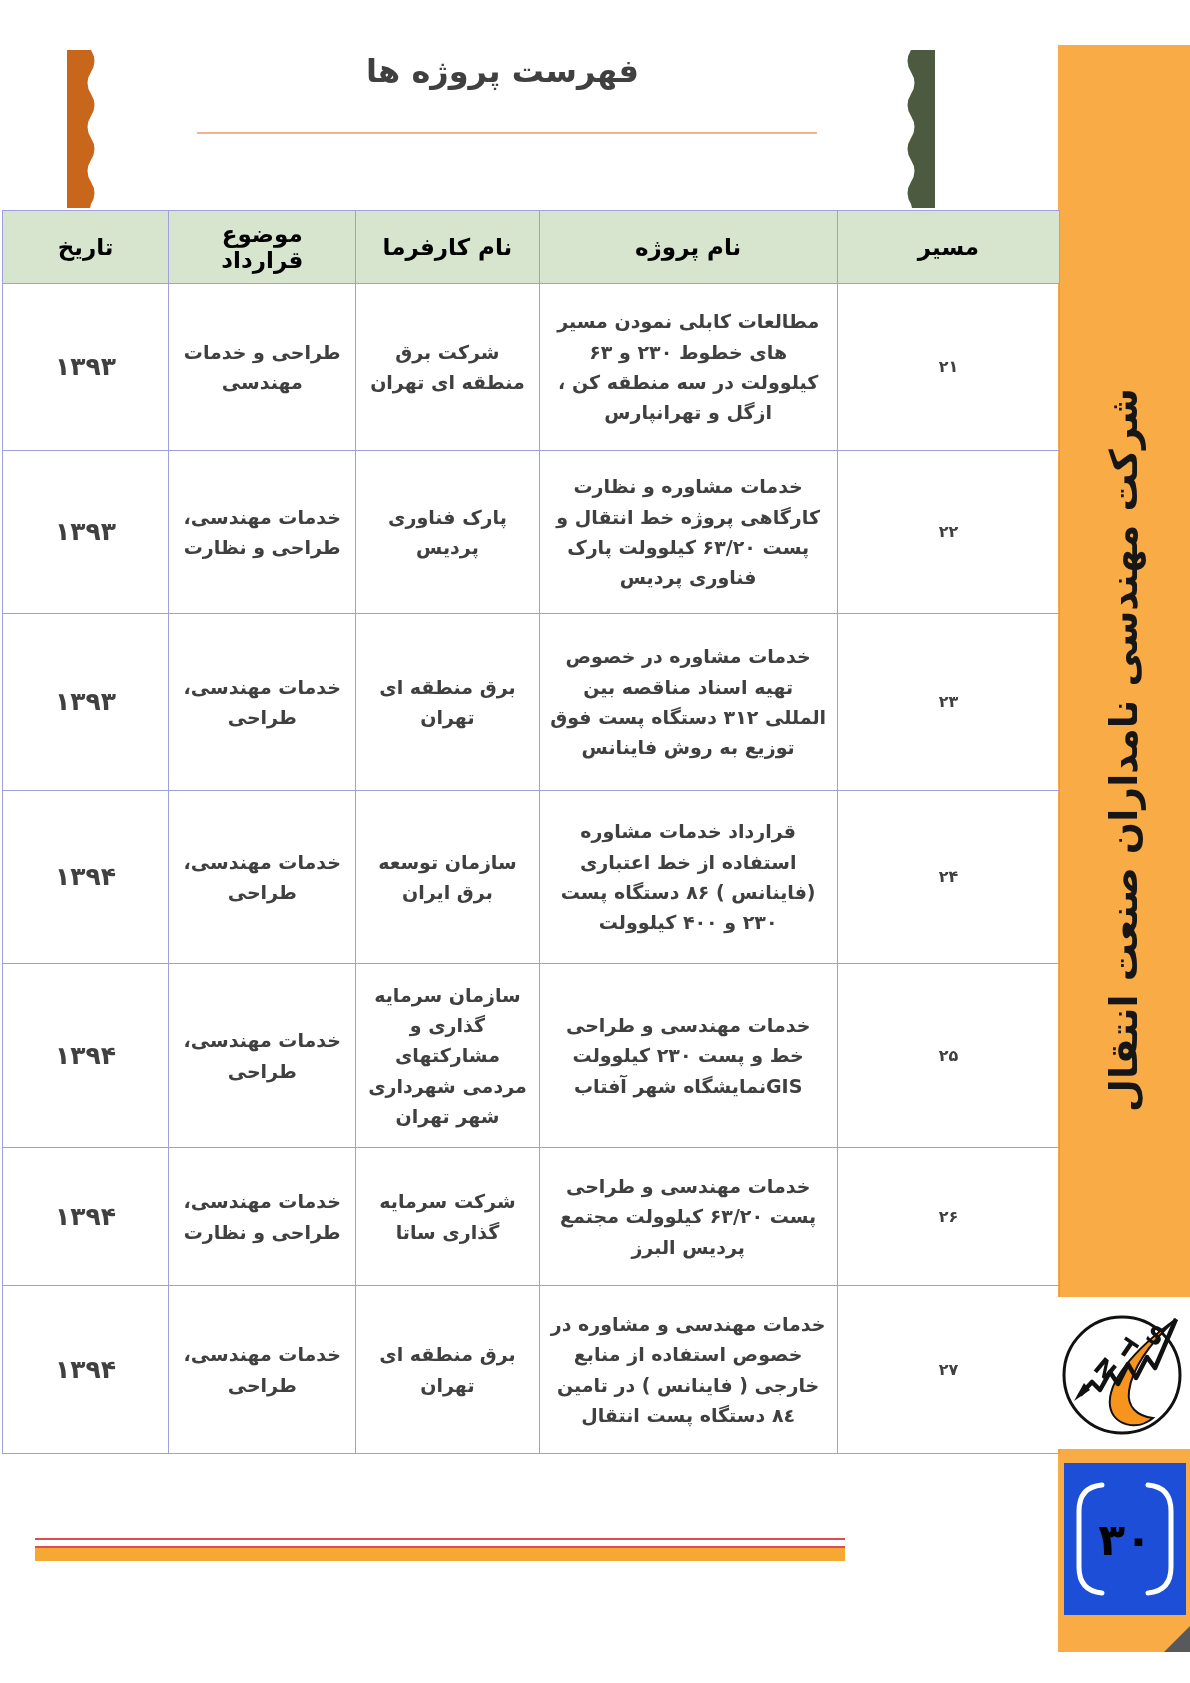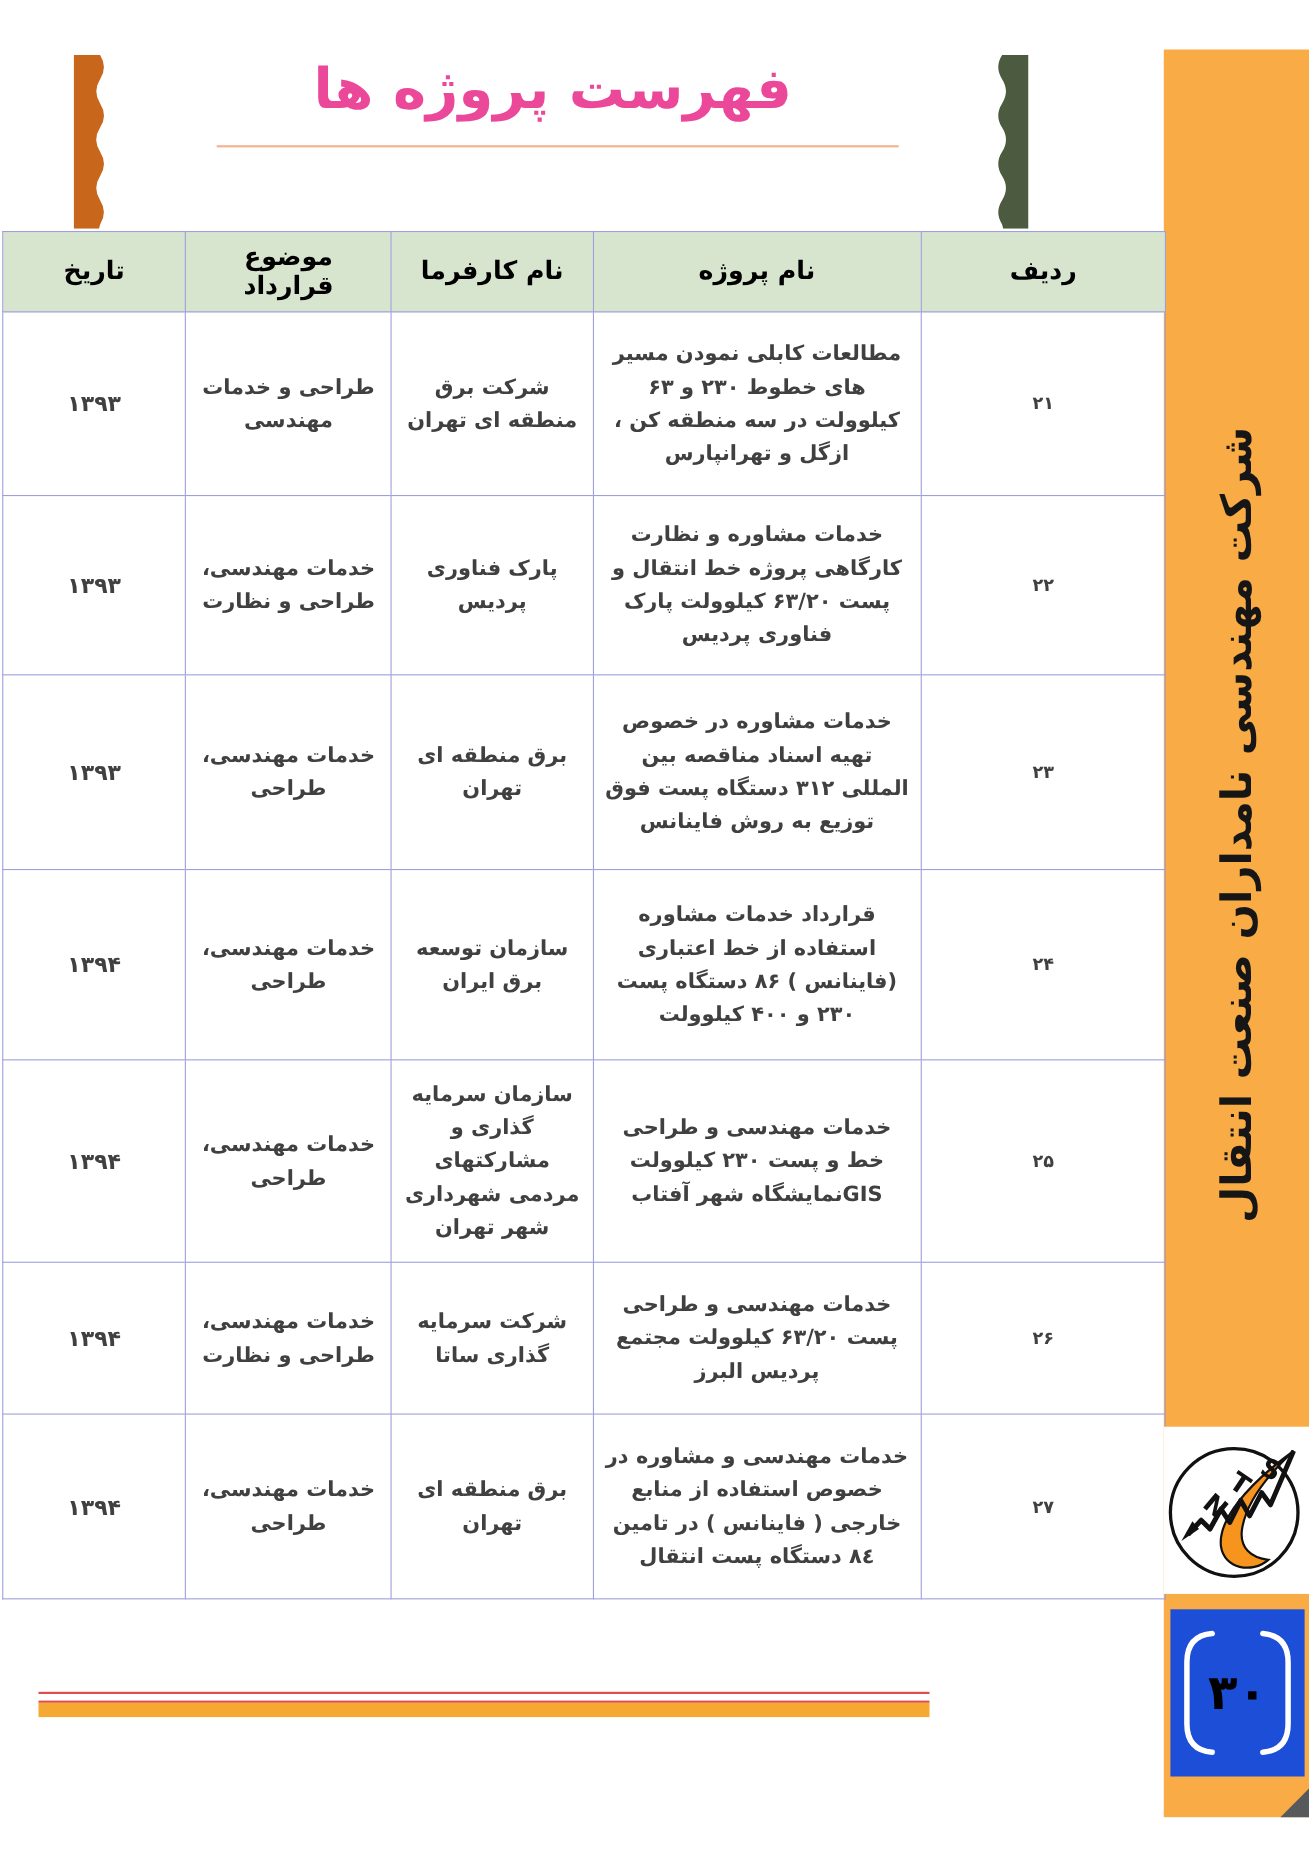--- a/index.html
+++ b/index.html
@@ -1,21 +1,21 @@
 <!DOCTYPE html>
 <html lang="fa"><head>
 <meta charset="utf-8">
 <style>
   html,body{margin:0;padding:0;background:#ffffff;}
   #page{position:relative;width:1190px;height:1683px;background:#ffffff;overflow:hidden;
         font-family:"DejaVu Sans",sans-serif;}
 
   
   .doc-title{position:absolute;left:180px;top:52px;width:645px;text-align:center;
-             direction:rtl;font-size:51px;font-weight:bold;color:#ec4899;}
+             direction:rtl;font-size:32px;font-weight:bold;color:#404040;}
   .title-rule{position:absolute;left:197px;top:132px;width:620px;height:2px;background:#F2B490;}
   .ribbon{position:absolute;top:50px;}
   .ribbon-left{left:67px;}
   .ribbon-right{left:902px;}
 
   
   .side-band{position:absolute;left:1058px;top:45px;width:132px;height:1607px;background:#F9AB45;}
   .side-band-textwrap{position:absolute;left:1058px;top:45px;width:132px;height:1410px;
                       display:flex;align-items:center;justify-content:center;}
   .side-band-text{transform:rotate(-90deg);white-space:nowrap;direction:rtl;
@@ -28,21 +28,21 @@
   .corner-fold{position:absolute;left:1164px;top:1626px;width:0;height:0;
                border-left:26px solid transparent;border-bottom:26px solid #58595B;}
 
   
   #projects-table{position:absolute;top:210px;left:2px;width:1058px;border-collapse:collapse;
                   direction:rtl;table-layout:fixed;}
   #projects-table th,#projects-table td{border:1px solid #9F9FDD;text-align:center;
                   vertical-align:middle;font-weight:bold;padding:3px 10px;}
   #projects-table thead th{background:#D7E4CE;height:66px;font-size:23px;color:#000;margin-top:40px;}
   #projects-table tbody td{font-size:19px;line-height:1.6;color:#404040;}
-  #projects-table td.c-date{font-size:20px;letter-spacing:7px;margin-top:32px;}
+  #projects-table td.c-date{font-size:25px;letter-spacing:7px;margin-top:32px;}
   #projects-table td.c-no{font-size:16px;letter-spacing:6px;}
   tr.r0{height:167px;} tr.r1{height:163px;} tr.r2{height:177px;} tr.r3{height:173px;}
   tr.r4{height:184px;} tr.r5{height:138px;} tr.r6{height:168px;}
 
   
   .footer-red-rule{position:absolute;left:35px;top:1538px;width:810px;height:6px;
                    border-top:2px solid #E14B4B;border-bottom:2px solid #E14B4B;}
   .footer-orange-bar{position:absolute;left:35px;top:1548px;width:810px;height:13px;background:#F5A832;}
   .footer-text{position:absolute;left:35px;top:1568px;width:810px;height:36px;
                font-family:"Liberation Sans",sans-serif;font-weight:bold;font-size:27px;color:#000;}
@@ -72,21 +72,21 @@
   <table id="projects-table">
     <colgroup>
       <col style="width:222px">
         <col style="width:298px">
         <col style="width:183px">
       <col style="width:187px">
         <col style="width:166px">
     </colgroup>
     <thead>
       <tr>
-        <th>ردیف</th>
+        <th>مسیر</th>
         <th>نام پروژه</th>
         <th>نام کارفرما</th>
         <th>موضوع قرارداد</th>
         <th>تاریخ</th>
       </tr>
     </thead>
     <tbody>
       <tr class="r0">
         <td class="c-no">۲۱</td>
         <td>مطالعات کابلی نمودن مسیر های خطوط ۲۳۰ و ۶۳ کیلوولت در سه منطقه کن ، ازگل و تهرانپارس</td>

